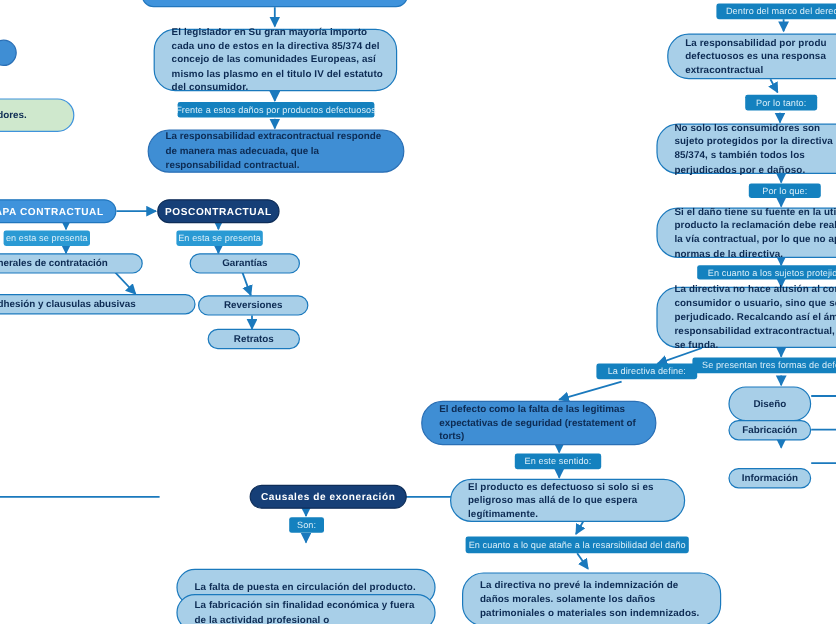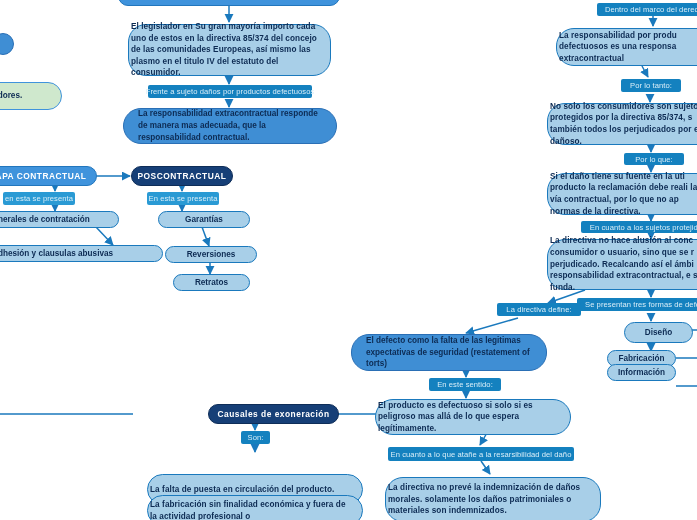--- a/index.html
+++ b/index.html
@@ -35,21 +35,21 @@
     z-index: 2;
   }
   
   .n-light {
     background: #a8cfe8;
     border: 1.6px solid #1a79bd;
     color: #0d2b53;
     font-weight: bold;
     font-size: 8.2px;
     line-height: 1.42;
-    padding: 6px 9px 6px 2px;
+    padding: 6px 9px 6px 14px;
     letter-spacing: 0.01em;
   }
   
   .n-mid {
     background: #3f8ed4;
     border: 1.6px solid #2a6fb5;
     color: #0d2b53;
     font-weight: bold;
     font-size: 8.2px;
     line-height: 1.45;
@@ -225,21 +225,21 @@
 
   <div class="node n-green" style="left:-40px; top:82px; width:102px; height:28px;">
     <span>re del edores.</span>
   </div>
 
   <div class="node n-light" style="left:128px; top:24px; width:203px; height:52px;">
     <span>El legislador en Su gran mayoría importo cada uno de estos en la directiva 85/374 del concejo de las comunidades Europeas, así mismo las plasmo en el titulo IV del estatuto del consumidor.</span>
   </div>
 
   <div class="lbl" style="left:148px; top:85px; width:164px; height:13px;">
-    <span>Frente a sujeto daños por productos defectuosos</span>
+    <span>Frente a estos daños por productos defectuosos</span>
   </div>
 
   <div class="node n-mid" style="left:123px; top:108px; width:214px; height:36px;">
     <span>La responsabilidad extracontractual responde de manera mas adecuada, que la responsabilidad contractual.</span>
   </div>
 
   <div class="node n-head" style="left:-20px; top:166px; width:117px; height:20px;">
     <span>TAPA CONTRACTUAL</span>
   </div>
 
@@ -304,29 +304,29 @@
   </div>
 
   <div class="node n-light" style="left:547px; top:239px; width:170px; height:51px;">
     <span>La directiva no hace alusión al conc consumidor o usuario, sino que se r perjudicado. Recalcando así el ámbi responsabilidad extracontractual, e se funda.</span>
   </div>
 
   <div class="lbl" style="left:577px; top:298px; width:135px; height:13px;">
     <span>Se presentan tres formas de defec</span>
   </div>
 
-  <div class="node n-cap" style="left:624px; top:322px; width:69px; height:21px;">
+  <div class="node n-cap" style="left:607px; top:322px; width:69px; height:29px;">
     <span>Diseño</span>
   </div>
 
   <div class="node n-cap" style="left:607px; top:350px; width:69px; height:17px;">
     <span>Fabricación</span>
   </div>
 
-  <div class="node n-cap" style="left:607px; top:364px; width:69px; height:17px;">
+  <div class="node n-cap" style="left:607px; top:390px; width:69px; height:17px;">
     <span>Información</span>
   </div>
 
   <div class="lbl" style="left:497px; top:303px; width:84px; height:13px;">
     <span>La directiva define:</span>
   </div>
 
   <div class="node n-mid" style="left:351px; top:334px; width:196px; height:37px;">
     <span>El defecto como la falta de las legitimas expectativas de seguridad (restatement  of torts)</span>
   </div>

